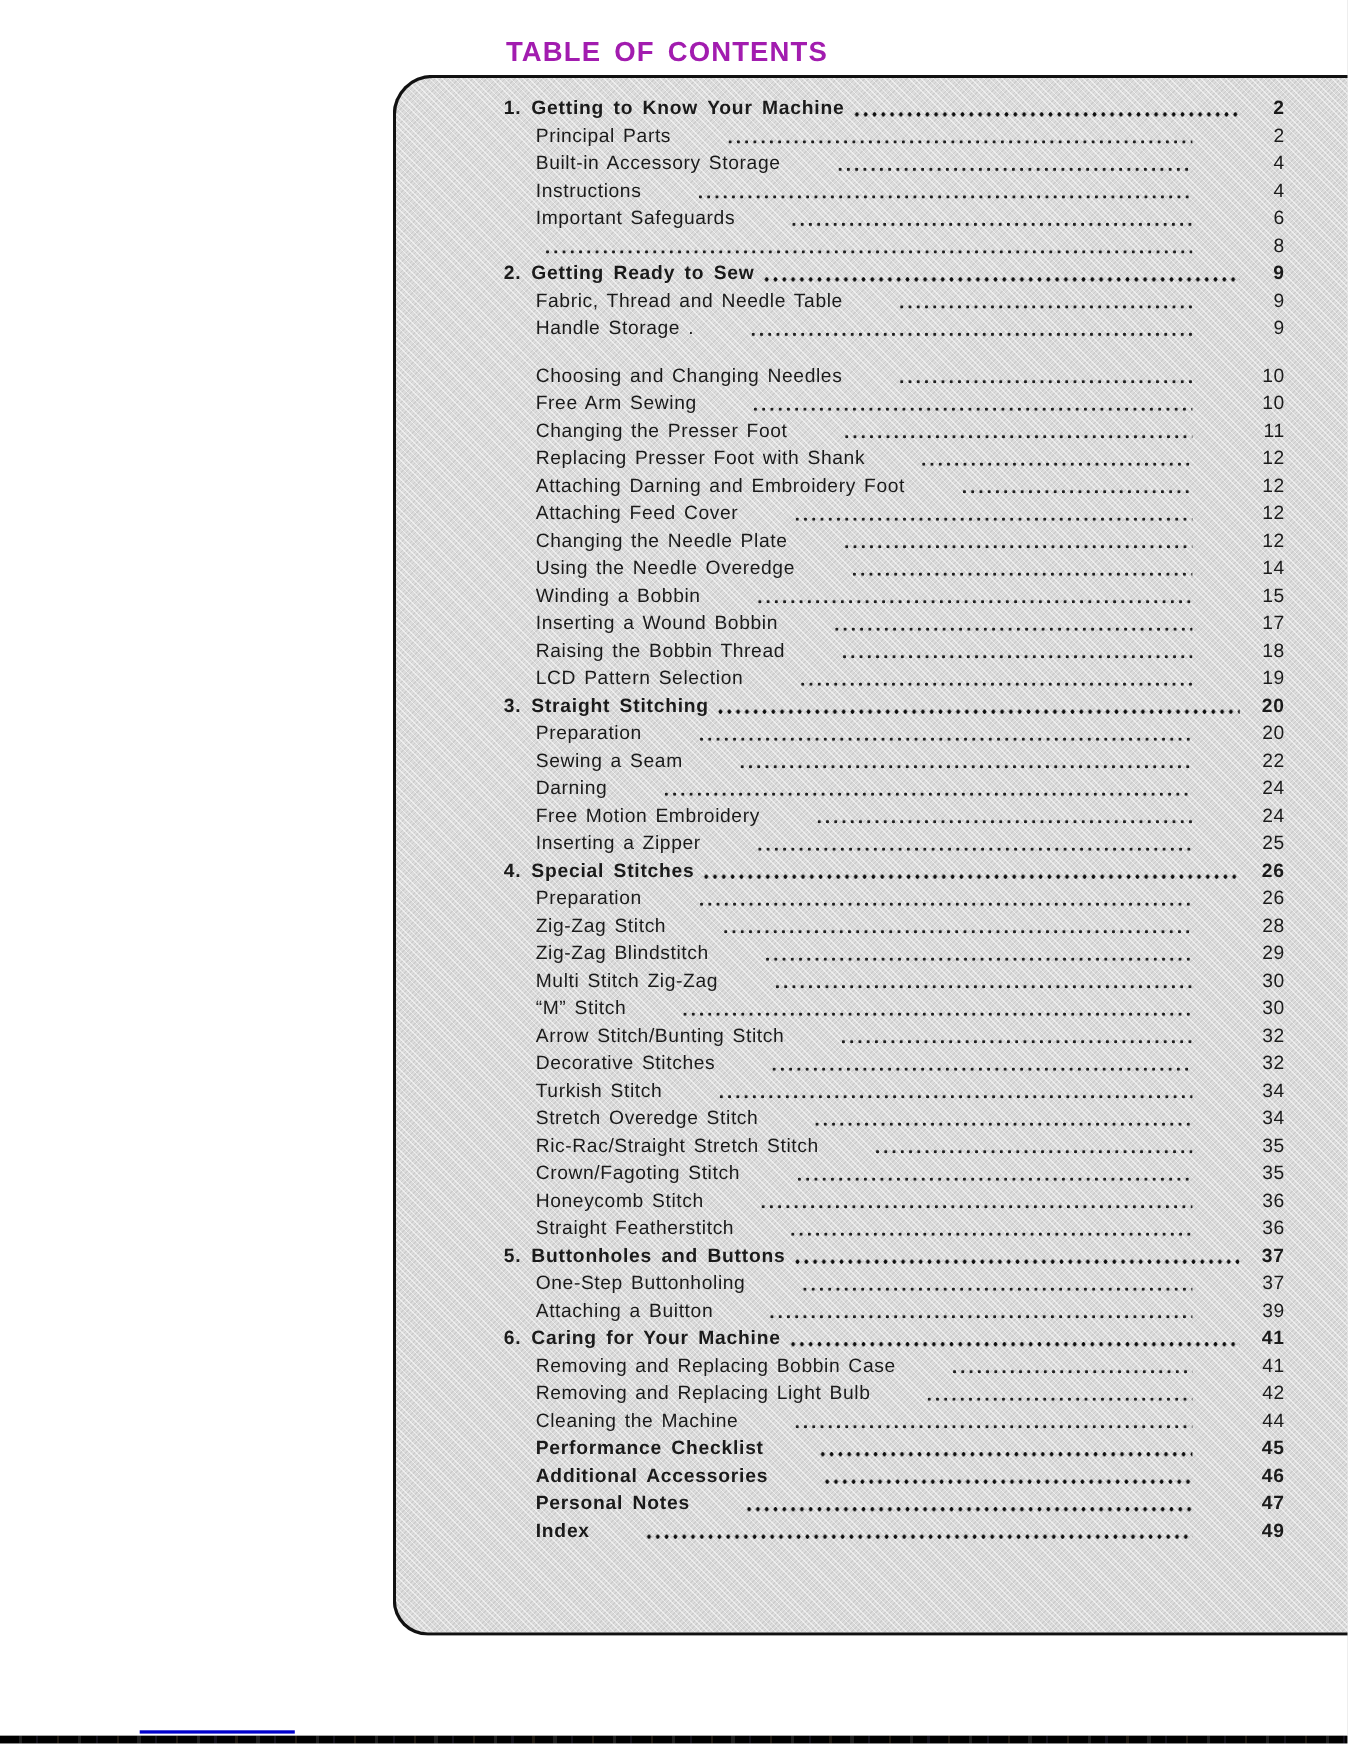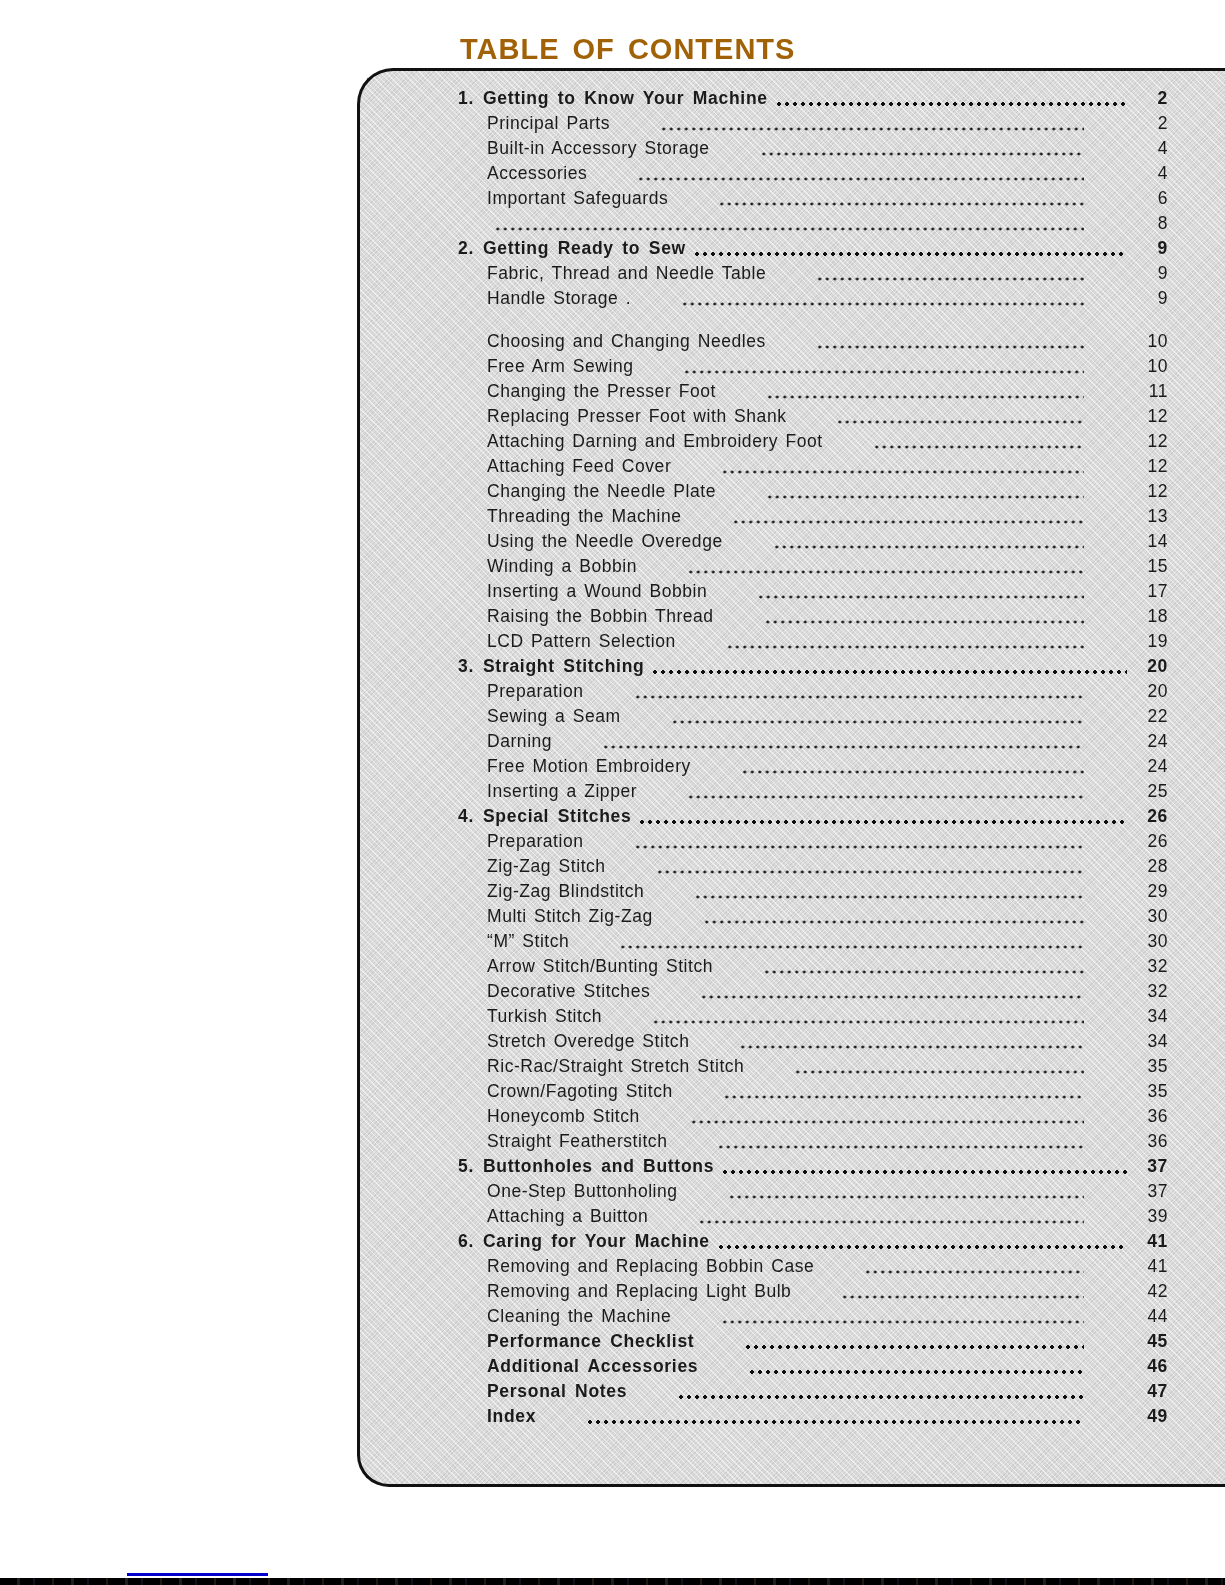--- a/index.html
+++ b/index.html
@@ -15,25 +15,25 @@
     position:relative;
     overflow:hidden;
     background:#ffffff;
     font-family:"Liberation Sans", sans-serif;
     color:var(--text-color);
   }
   .page-title{
     position:absolute;
     left:460px;
     top:33px;
-    font-size:29px;
+    font-size:25px;
     font-weight:bold;
     letter-spacing:1px;
     word-spacing:4px;
-    color:#a16207;
+    color:#a21caf;
     white-space:nowrap;
   }
   .toc-box{
     position:absolute;
     left:357px;
     top:68px;
     width:880px;
     height:1419px;
     background-color:var(--box-fill);
     background-image:
@@ -114,21 +114,21 @@
         <span class="label">Principal Parts</span>
         <span class="leader"></span>
         <span class="pagenum">2</span>
       </div>
       <div class="row sub">
         <span class="label">Built-in Accessory Storage</span>
         <span class="leader"></span>
         <span class="pagenum">4</span>
       </div>
       <div class="row sub">
-        <span class="label">Accessories</span>
+        <span class="label">Instructions</span>
         <span class="leader"></span>
         <span class="pagenum">4</span>
       </div>
       <div class="row sub">
         <span class="label">Important Safeguards</span>
         <span class="leader"></span>
         <span class="pagenum">6</span>
       </div>
       <div class="row sub">
         <span class="leader"></span>
@@ -177,25 +177,20 @@
       </div>
       <div class="row sub">
         <span class="label">Attaching Feed Cover</span>
         <span class="leader"></span>
         <span class="pagenum">12</span>
       </div>
       <div class="row sub">
         <span class="label">Changing the Needle Plate</span>
         <span class="leader"></span>
         <span class="pagenum">12</span>
-      </div>
-      <div class="row sub">
-        <span class="label">Threading the Machine</span>
-        <span class="leader"></span>
-        <span class="pagenum">13</span>
       </div>
       <div class="row sub">
         <span class="label">Using the Needle Overedge</span>
         <span class="leader"></span>
         <span class="pagenum">14</span>
       </div>
       <div class="row sub">
         <span class="label">Winding a Bobbin</span>
         <span class="leader"></span>
         <span class="pagenum">15</span>

